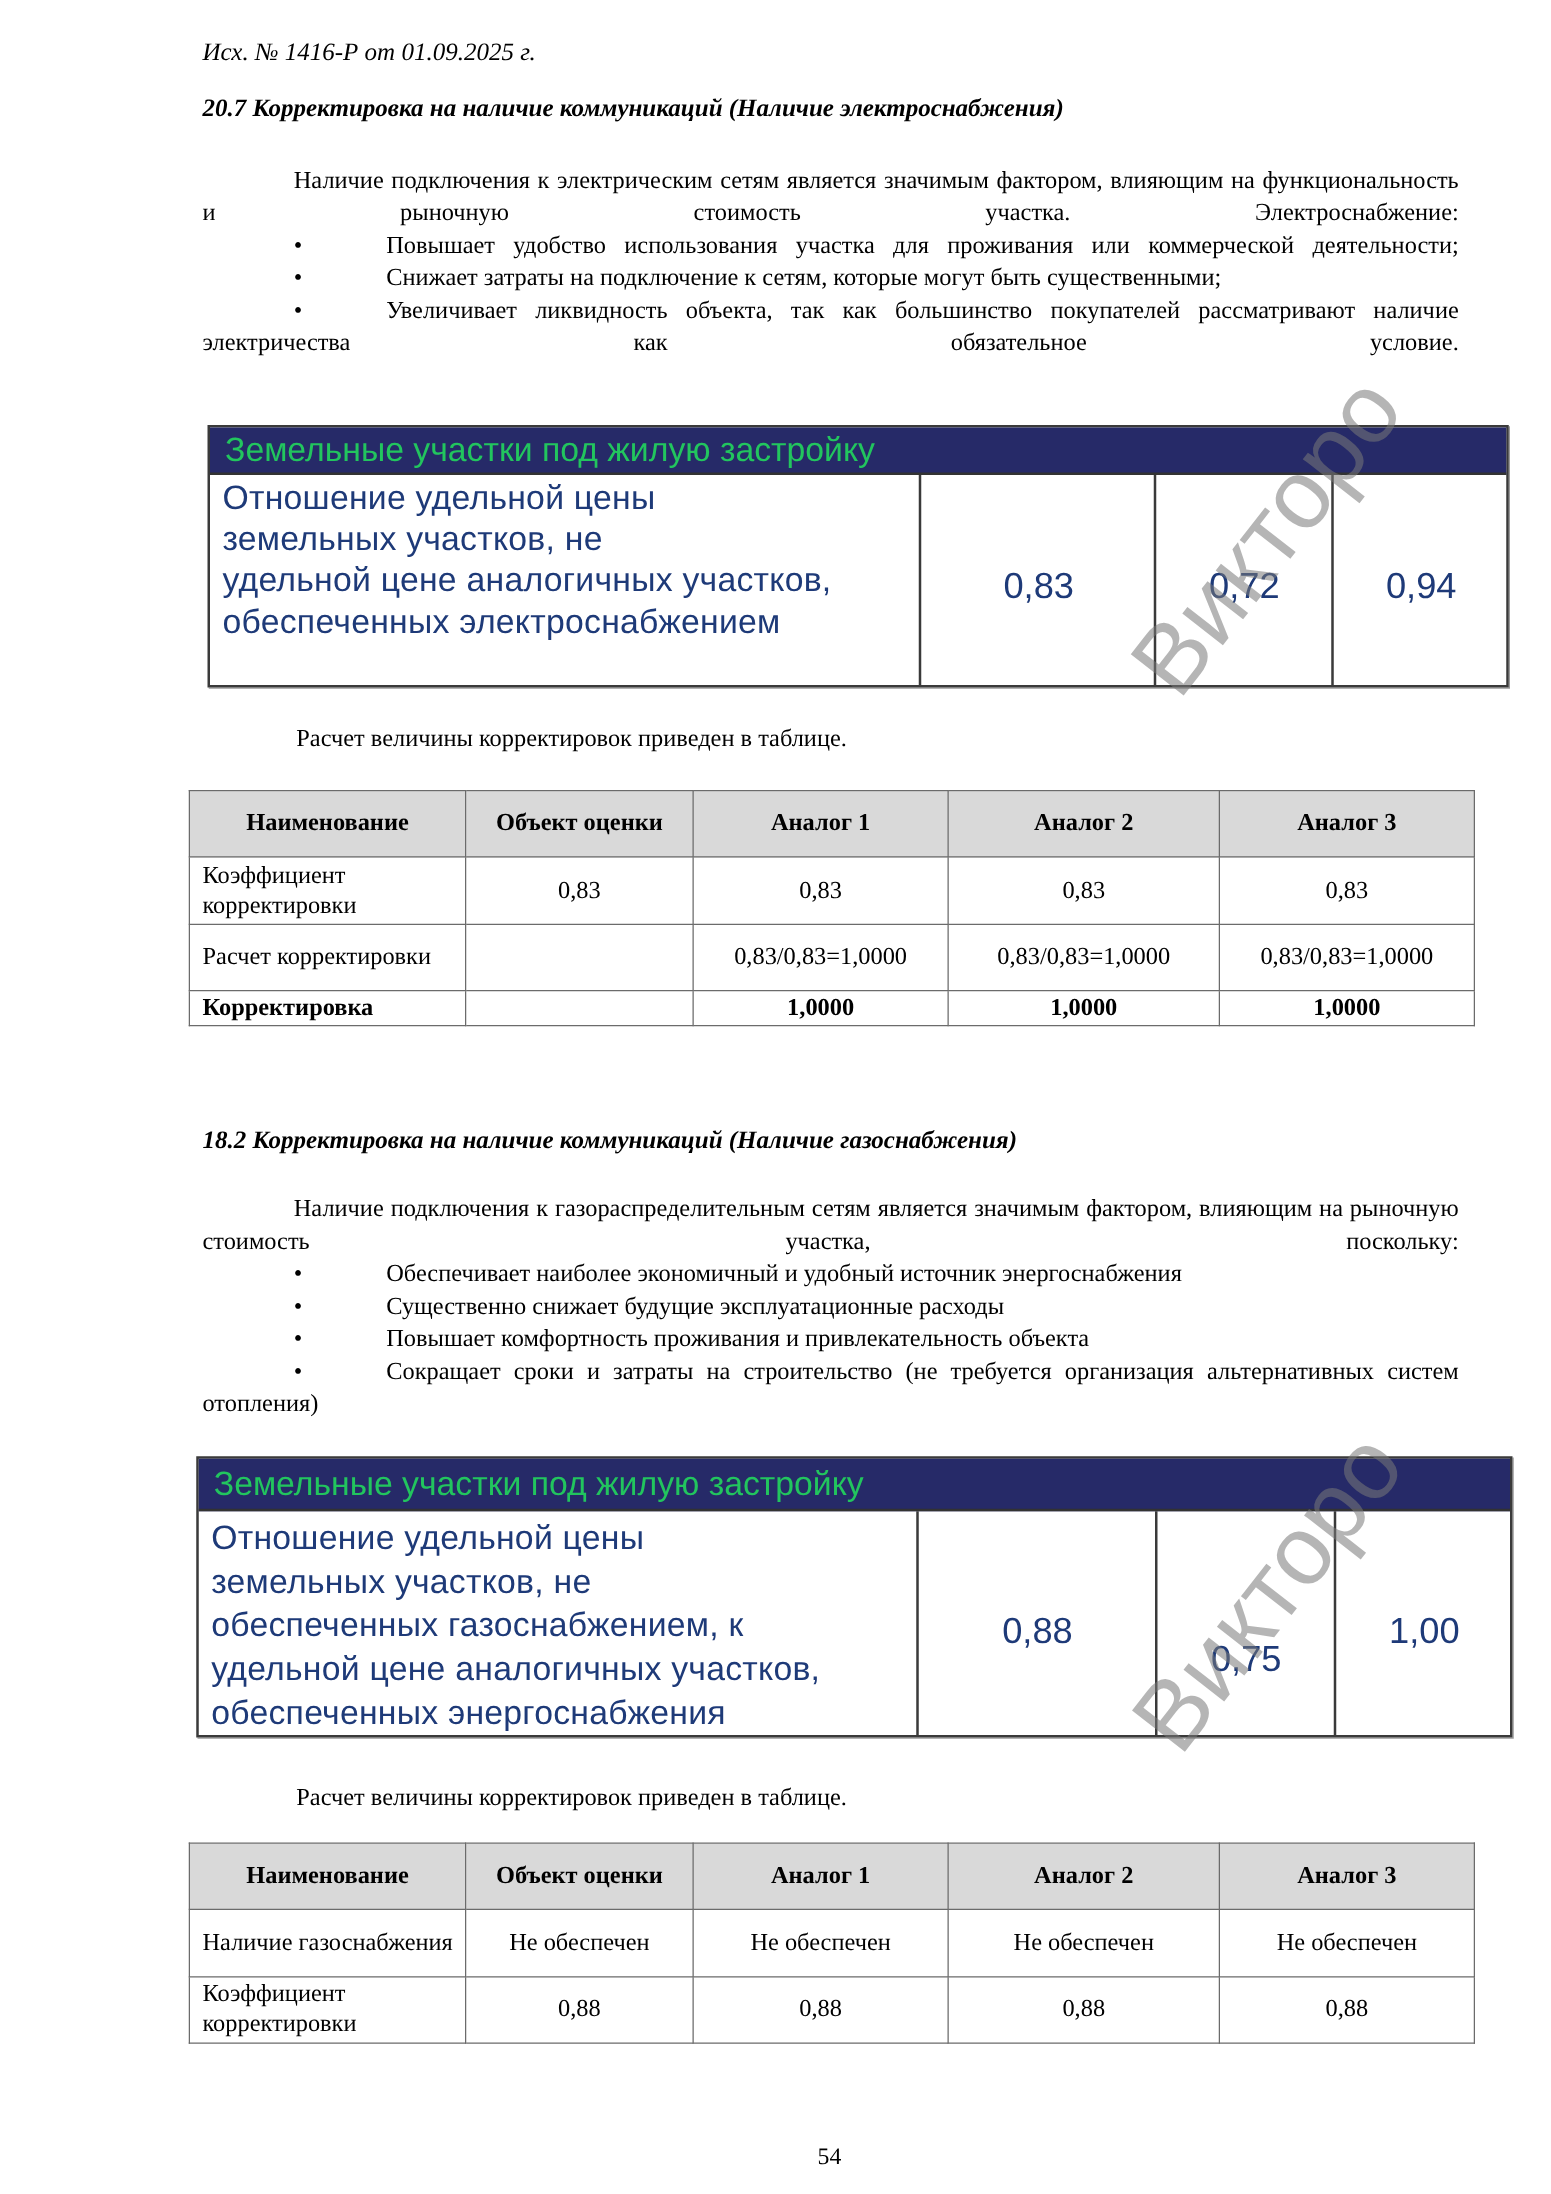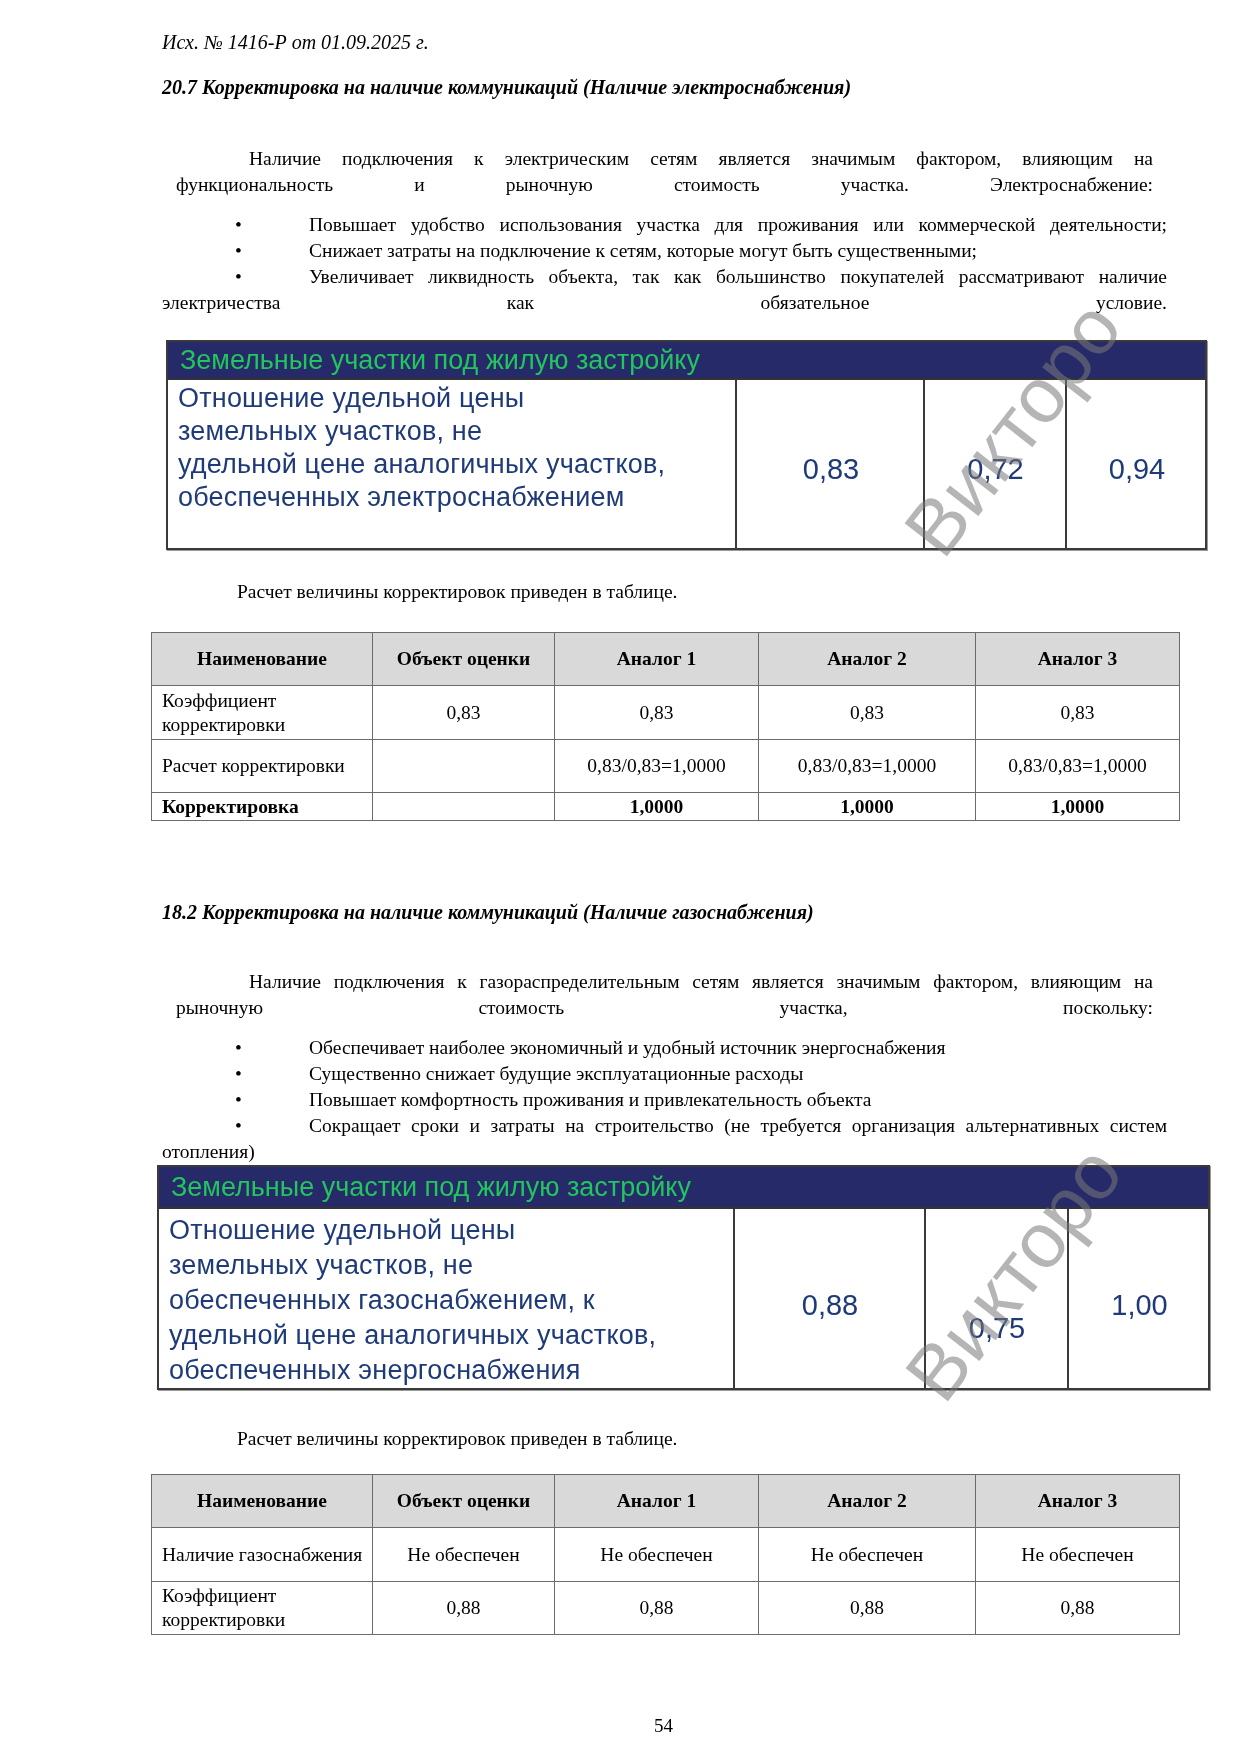--- a/index.html
+++ b/index.html
@@ -2,21 +2,21 @@
 <html><head>
 <meta charset="utf-8">
 <style>
   html, body { margin: 0; padding: 0; background: #ffffff; }
   body { width: 1241px; height: 1755px; position: relative; overflow: hidden;
          font-family: "Liberation Serif", "DejaVu Serif", serif; color: #000; }
   .abs { position: absolute; }
   .doc-ref { left: 162px; top: 31px; font-size: 20px; font-style: italic; white-space: nowrap; }
   .section-heading { left: 162px; font-size: 20px; font-style: italic; font-weight: bold; white-space: nowrap; }
   .para { left: 162px; width: 1005px; font-size: 19.5px; line-height: 26px; text-align: justify; }
-  .para p { margin: 14px; text-indent: 73px; text-align: justify; }
+  .para p { margin: 0; text-indent: 73px; text-align: justify; }
   .para .bullet { margin: 0; position: relative; text-align: justify; text-indent: 147px; }
   .para .bullet .dot { position: absolute; left: 73px; top: 0; text-indent: 0; }
   .para .just { text-align-last: justify; }
 
   
   .src-table { border: 2px solid #3a3a3a; background: #fff; box-sizing: border-box;
                font-family: "Liberation Sans", "DejaVu Sans", sans-serif; color: #1e3a78;
                box-shadow: 1px 1px 0 #9a9a9a; }
   .src-band { position: absolute; left: 0; right: 0; top: 0; background: #262a68; color: #22c55e;
               font-size: 27px; padding-left: 12px; box-sizing: border-box; white-space: nowrap;

